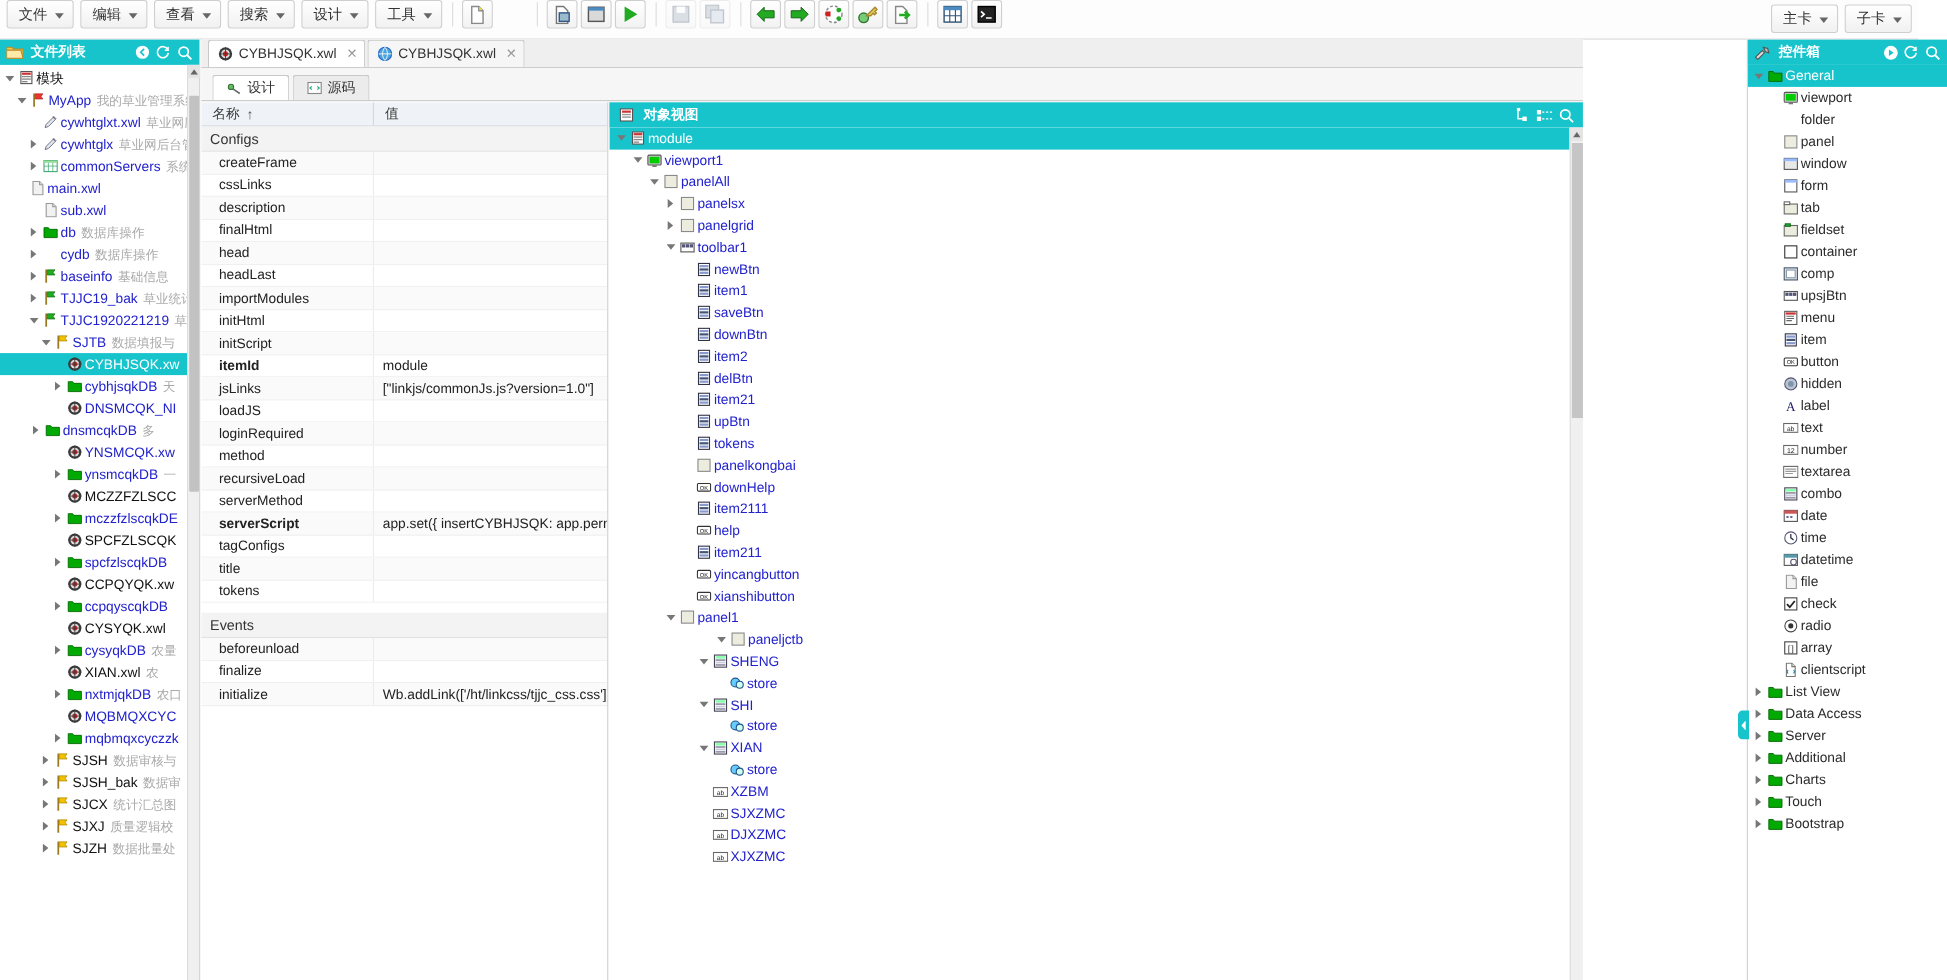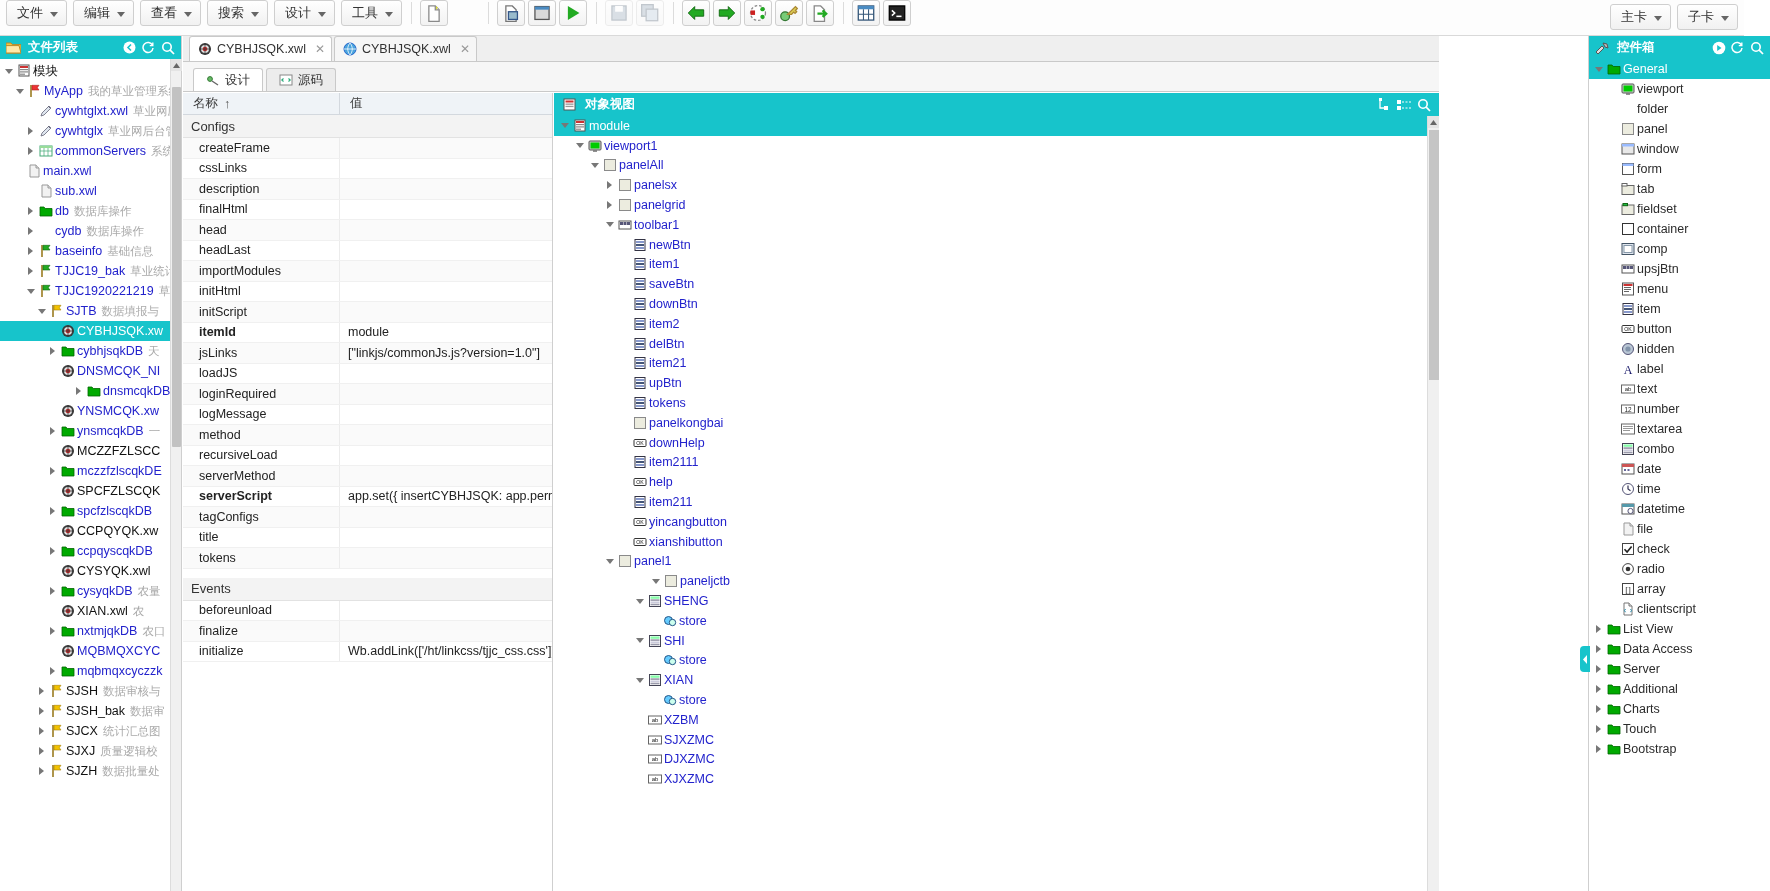--- a/index.html
+++ b/index.html
@@ -524,21 +524,21 @@
         <span class="ticon">
           <svg width="14" height="14" viewBox="0 0 14 14">
             <circle cx="7" cy="7" r="6" fill="#3a3a3a"></circle>
             <circle cx="7" cy="7" r="4" fill="#ddd"></circle>
             <circle cx="7" cy="7" r="2.3" fill="#c22"></circle>
             <path d="M7 1v12M1 7h12" stroke="#3a3a3a" stroke-width=".8"></path>
           </svg>
         </span>
         <span class="tlabel">DNSMCQK_NI</span>
       </div>
-      <div class="trow" style="padding-left: 72px;">
+      <div class="trow" style="padding-left: 26px;">
         <span class="tarrow">
           <i></i>
         </span>
         <span class="ticon">
           <svg width="14" height="14" viewBox="0 0 14 14">
             <path d="M1 3h4l1.2 1.5H13V12H1z" fill="#0a0" stroke="#060" stroke-width=".8"></path>
           </svg>
         </span>
         <span class="tlabel">dnsmcqkDB</span>
         <span class="tdesc">多</span>
@@ -888,24 +888,20 @@
           <div class="pgrow">
             <div class="n">jsLinks</div>
             <div class="v">["linkjs/commonJs.js?version=1.0"]</div>
           </div>
           <div class="pgrow">
             <div class="n">loadJS</div>
             <div class="v"></div>
           </div>
           <div class="pgrow">
             <div class="n">loginRequired</div>
-            <div class="v"></div>
-          </div>
-          <div class="pgrow">
-            <div class="n">logMessage</div>
             <div class="v"></div>
           </div>
           <div class="pgrow">
             <div class="n">method</div>
             <div class="v"></div>
           </div>
           <div class="pgrow">
             <div class="n">recursiveLoad</div>
             <div class="v"></div>
           </div>

